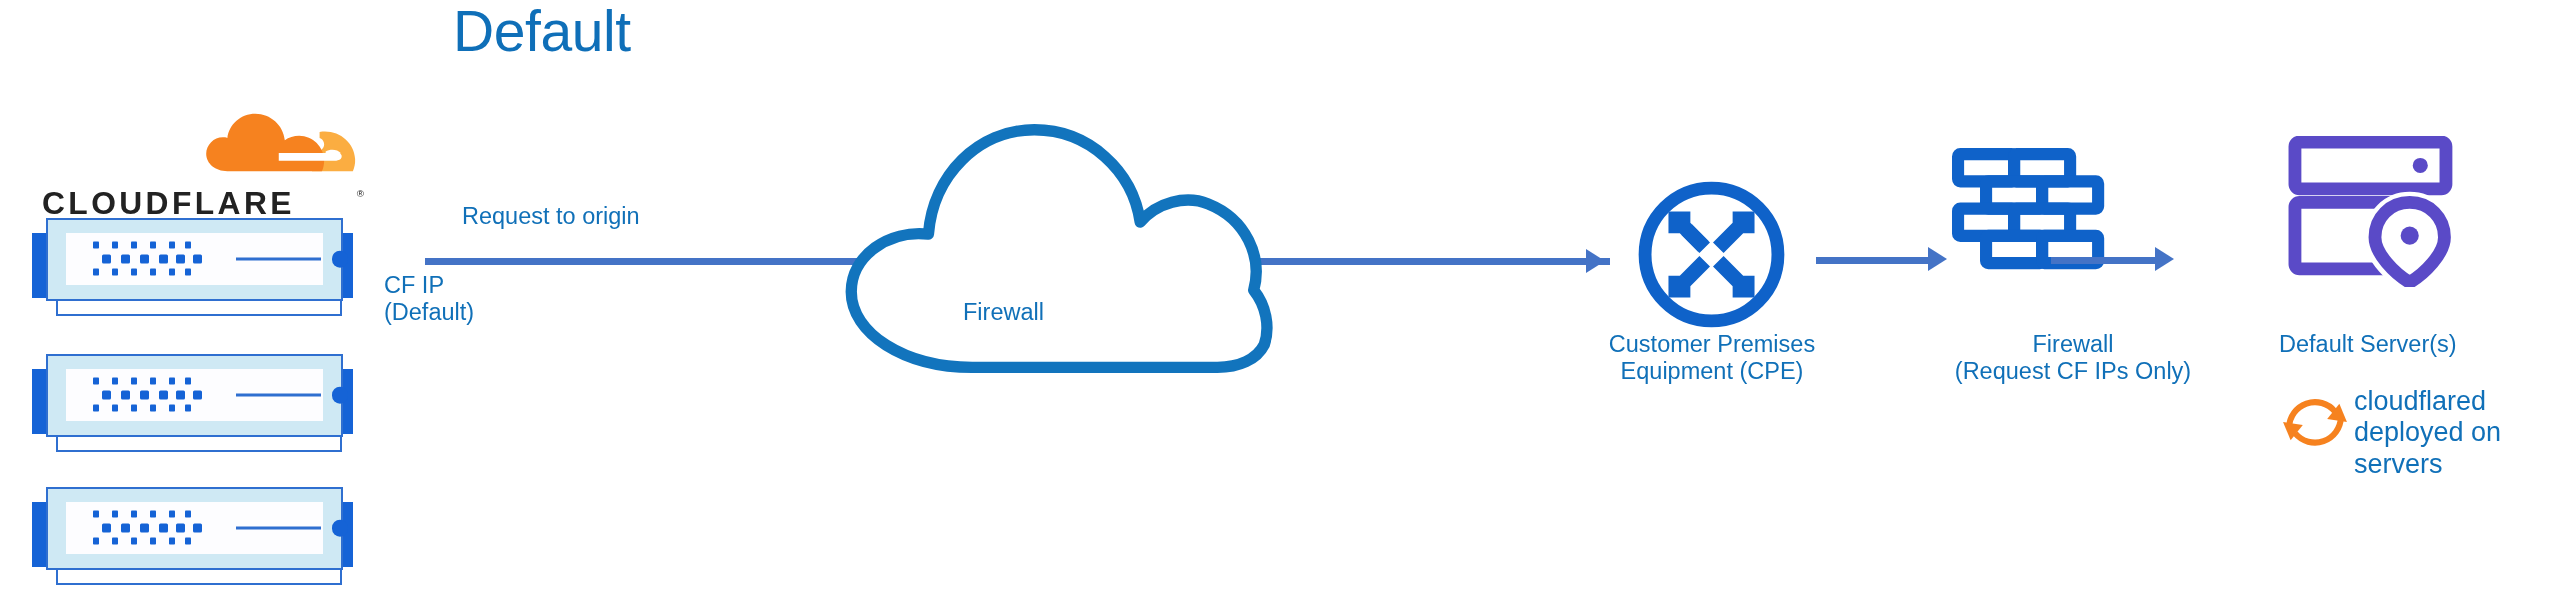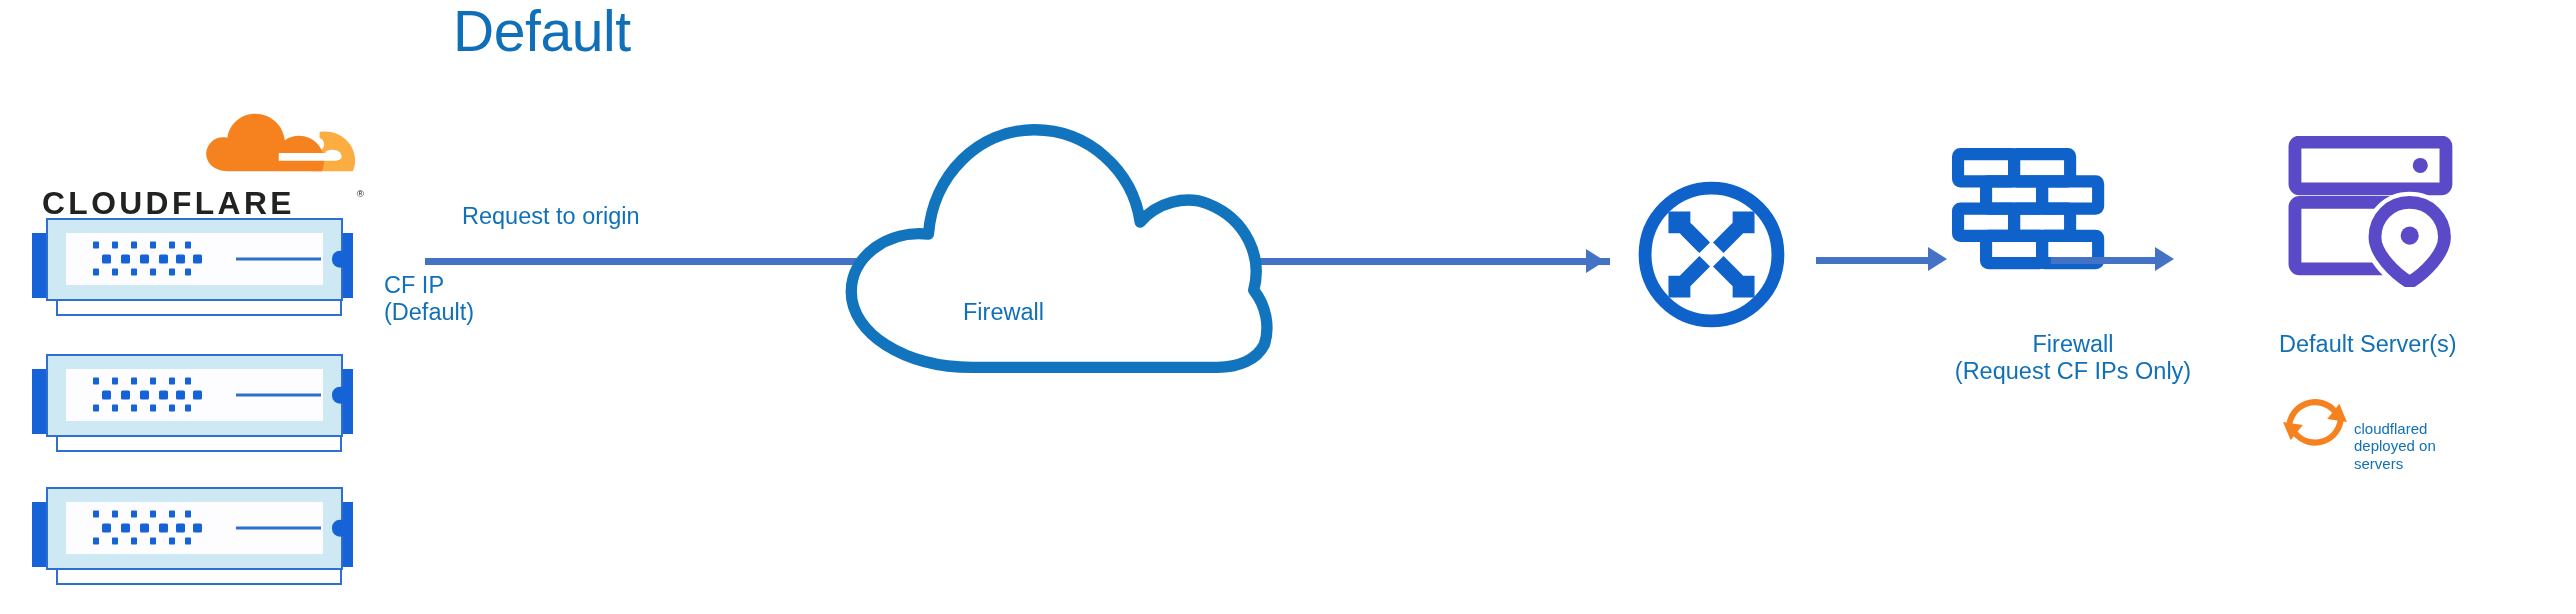--- a/index.html
+++ b/index.html
@@ -185,22 +185,21 @@
     font-size: 23.5px;
   }
   #label-origin {
     left: 2279px;
     top: 331px;
     font-size: 23.5px;
   }
   #label-cloudflared {
     left: 2354px;
     top: 386px;
-    font-size: 15px;
-    margin-top: 34px;
+    font-size: 27px;
   }
 
   
   #internet-cloud { left: 821px; top: 110px; }
   #cpe-icon      { left: 1636px; top: 179px; }
   #firewall-icon { left: 1952px; top: 148px; }
   #origin-icon   { left: 2287px; top: 136px; }
   #cloudflared-icon { left: 2280px; top: 387px; }
 </style>
 </head>
@@ -357,20 +356,22 @@
       <path d="M43 43 L72 43 L72 58 L98 84 L84 98 L58 72 L43 72 Z"></path>
 
       <path d="M157 43 L128 43 L128 58 L102 84 L116 98 L142 72 L157 72 Z"></path>
 
       <path d="M43 157 L72 157 L72 142 L98 116 L84 102 L58 128 L43 128 Z"></path>
 
       <path d="M157 157 L128 157 L128 142 L102 116 L116 102 L142 128 L157 128 Z"></path>
     </g>
   </svg>
 
+  <div class="abs label" id="label-cpe">Customer Premises
+Equipment (CPE)</div>
 
   <div class="abs arrow-line" style="left:1816px; top:257px; width:114px;"></div>
   <div class="abs arrow-head" style="left:1928px; top:247px;"></div>
 
   <svg class="abs" id="firewall-icon" width="159" height="144" viewBox="0 0 210 190">
     <g fill="none" stroke="#0f62c9" stroke-width="16" stroke-linejoin="round">
 
       <rect x="8" y="8" width="74" height="36" rx="3"></rect>
       <rect x="82" y="8" width="74" height="36" rx="3"></rect>
 

